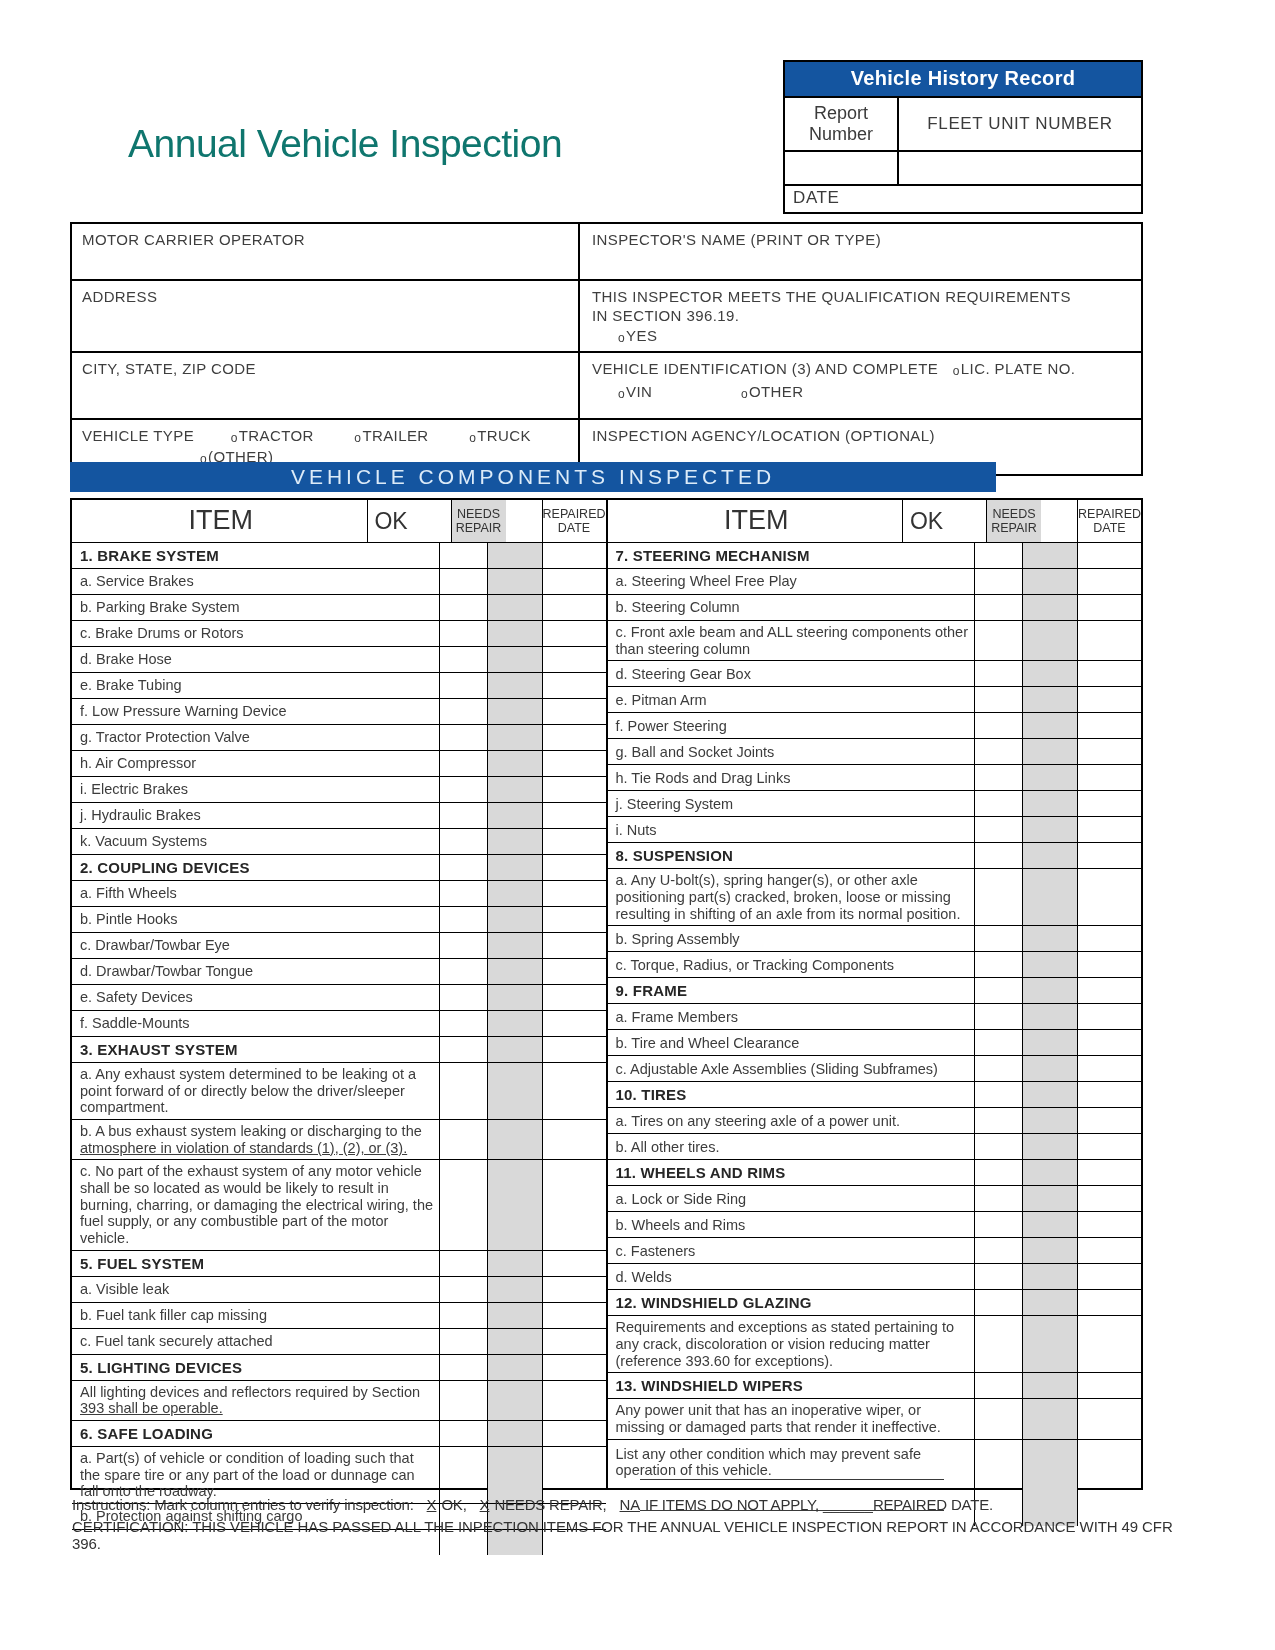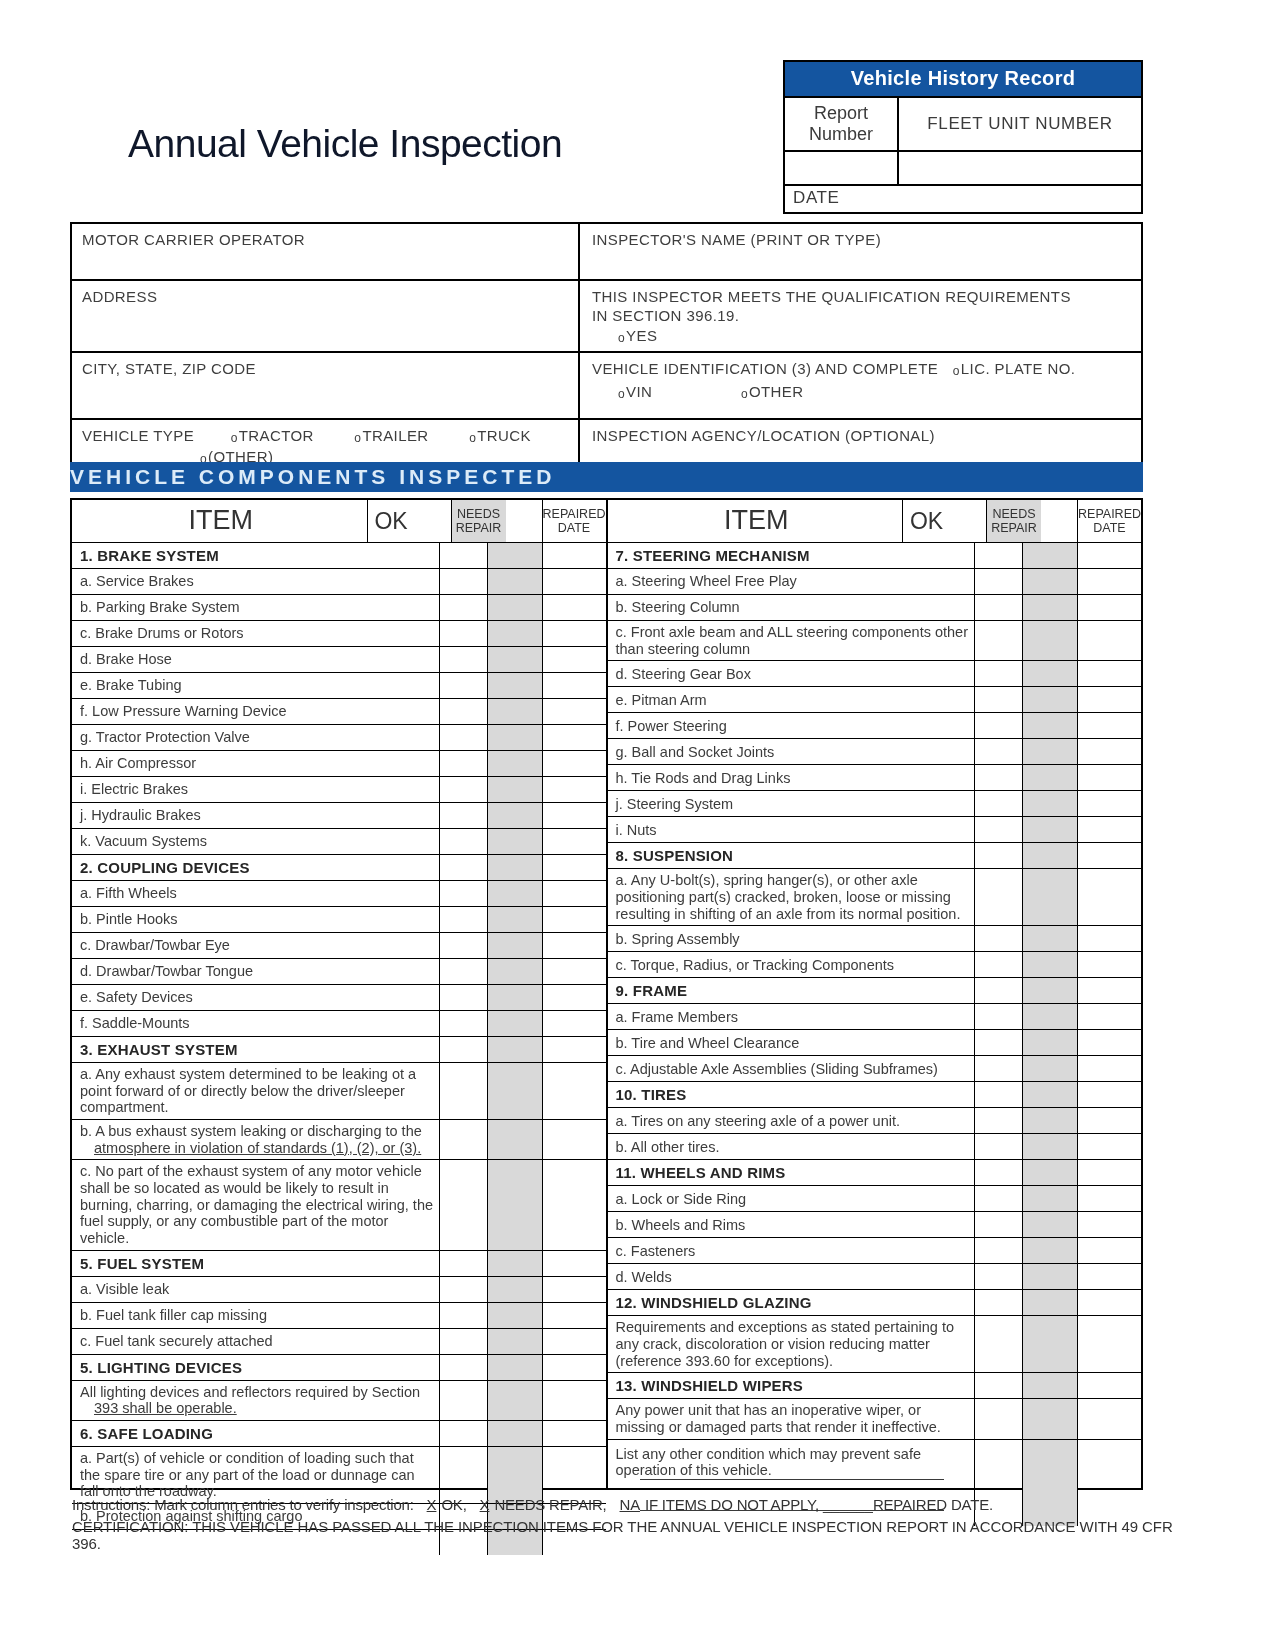--- a/index.html
+++ b/index.html
@@ -4,21 +4,21 @@
 <style>
   * { margin:0; padding:0; box-sizing:border-box; }
   html,body { background:#ffffff; }
   .page {
     position:relative; width:1275px; height:1650px; background:#fff;
     font-family:"Liberation Sans", sans-serif; color:#3c3c3c; overflow:hidden;
   }
   
   .title {
     position:absolute; left:128px; top:122px;
-    font-size:39px; font-weight:400; color:#0f172a; letter-spacing:-0.5px;
+    font-size:39px; font-weight:400; color:#0f766e; letter-spacing:-0.5px;
   }
   
   .vhr { position:absolute; left:783px; top:60px; width:360px; border:2px solid #000; background:#fff; }
   .vhr-header {
     background:var(--blue); color:#ffffff; font-weight:bold; font-size:20px;
     text-align:center; padding:5px 0 6px 0; letter-spacing:0.3px;
   }
   .vhr-row { display:flex; border-top:2px solid #000; }
   .vhr-row:first-of-type { border-top:none; }
   .vhr-cell-left { width:114px; border-right:2px solid #000; display:flex; align-items:center; justify-content:center; text-align:center; font-size:18px; color:#3b3b3b; padding:5px 4px; }
@@ -34,40 +34,40 @@
   .carrier .lbl { font-size:15px; color:#3e3e3e; letter-spacing:0.4px; }
   .r1 { min-height:55px; } .r2 { min-height:56px; } .r3 { min-height:67px; } .r4 { min-height:56px; }
   .opt { display:inline-flex; align-items:baseline; margin-right:6px; }
   .radio { font-size:12px; color:#3e3e3e; margin-right:1px; position:relative; top:1px; }
   .opt-gap { margin-left:30px; }
   .indent-other { margin-left:118px; margin-top:4px; }
   .indent-sm { margin-left:26px; margin-top:3px; }
   .line2 { margin-top:2px; }
   
   .banner {
-    position:absolute; left:70px; top:462px; width:1073px; height:30px;
+    position:absolute; left:70px; top:462px; width:926px; height:30px;
     background:var(--blue); color:#dcebf8; font-size:21px; letter-spacing:4px;
-    line-height:29px; font-weight:700;
+    text-align:center; line-height:29px; font-weight:400;
   }
   
   .components { position:absolute; left:70px; top:498px; width:1073px; height:992px; border:2.5px solid #000; display:flex; background:#fff; }
   .half { flex:1; display:flex; flex-direction:column; min-width:0; }
   .half.left { border-right:2.5px solid #000; }
   .crow { display:flex; border-top:1.8px solid #000; align-items:stretch; }
   .crow.chead { border-top:none; min-height:42px; }
   .crow.grow { flex:1; }
   .c-item { flex:1; min-width:0; padding:3px 5px 3px 8px; font-size:14.5px; line-height:1.15; color:#3c3c3c; display:flex; flex-direction:column; justify-content:center; min-height:25px; }
   .crow.section .c-item { font-weight:700; color:#262626; font-size:15px; letter-spacing:0.2px; }
   .c-ok  { width:48px; border-left:1.8px solid #000; }
   .c-nr  { width:55px; border-left:1.8px solid #000; background:var(--gray); }
   .c-rd  { width:64px; border-left:1.8px solid #000; }
   .h-item { display:flex; align-items:center; justify-content:center; font-size:27px; color:#333; font-weight:400; }
   .h-ok   { display:flex; align-items:center; justify-content:center; font-size:23px; color:#333; }
   .h-sm   { display:flex; align-items:center; justify-content:center; text-align:center; font-size:12.5px; line-height:1.15; color:#333; padding:2px 1px;margin-left:36px; }
-  .u { text-decoration:underline;margin-left:14px; }
+  .u { text-decoration:underline; }
   .c-item.note { justify-content:flex-start; padding-top:6px; }
   .sig-lines { margin-top:auto; padding-bottom:12px; }
   .sig-line { width:86%; margin:0 auto 30px auto; border-bottom:1.6px solid #3a3a3a; height:0; }
   .sig-line:last-child { margin-bottom:0; }
   
   .footer { position:absolute; left:72px; top:1496px; width:1110px; font-size:15px; color:#333; letter-spacing:-0.2px; }
   .footer .row1 { margin-bottom:5px; }
   .footer .mark { text-decoration:underline; font-weight:400; padding:0 1px; }
   .footer .seg { margin-left:8px; }
   .footer .blank { letter-spacing:0; }

